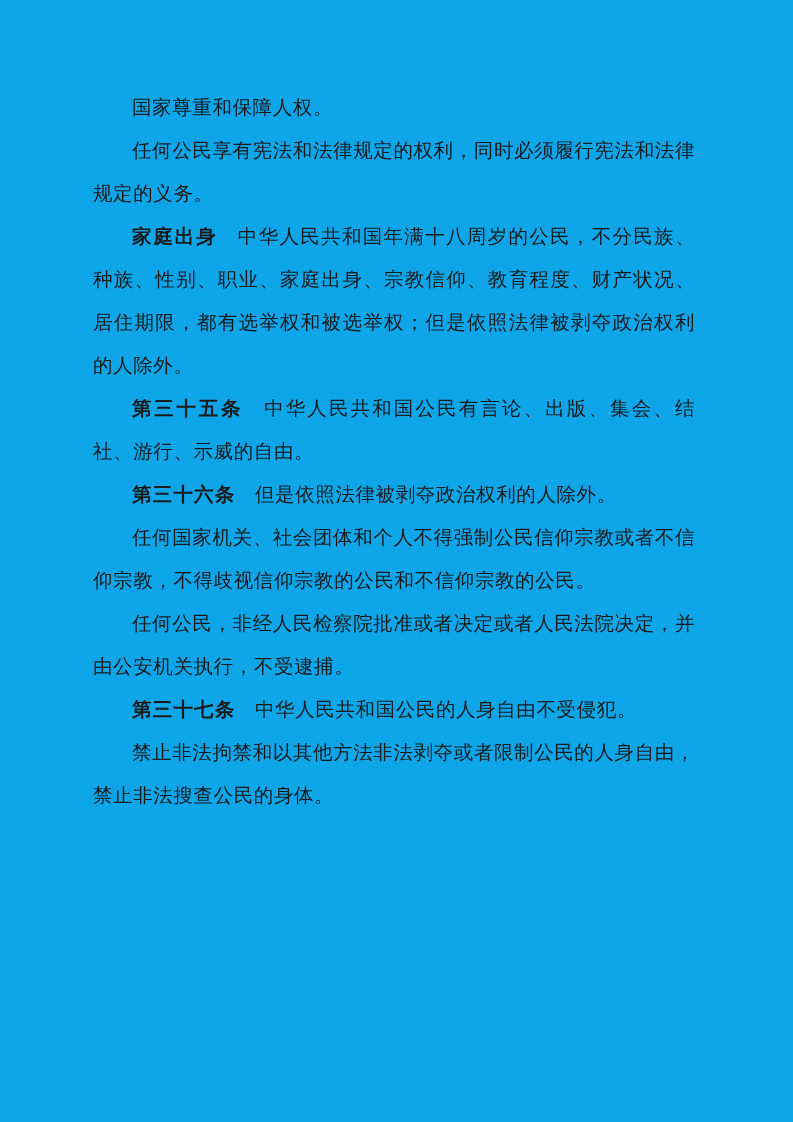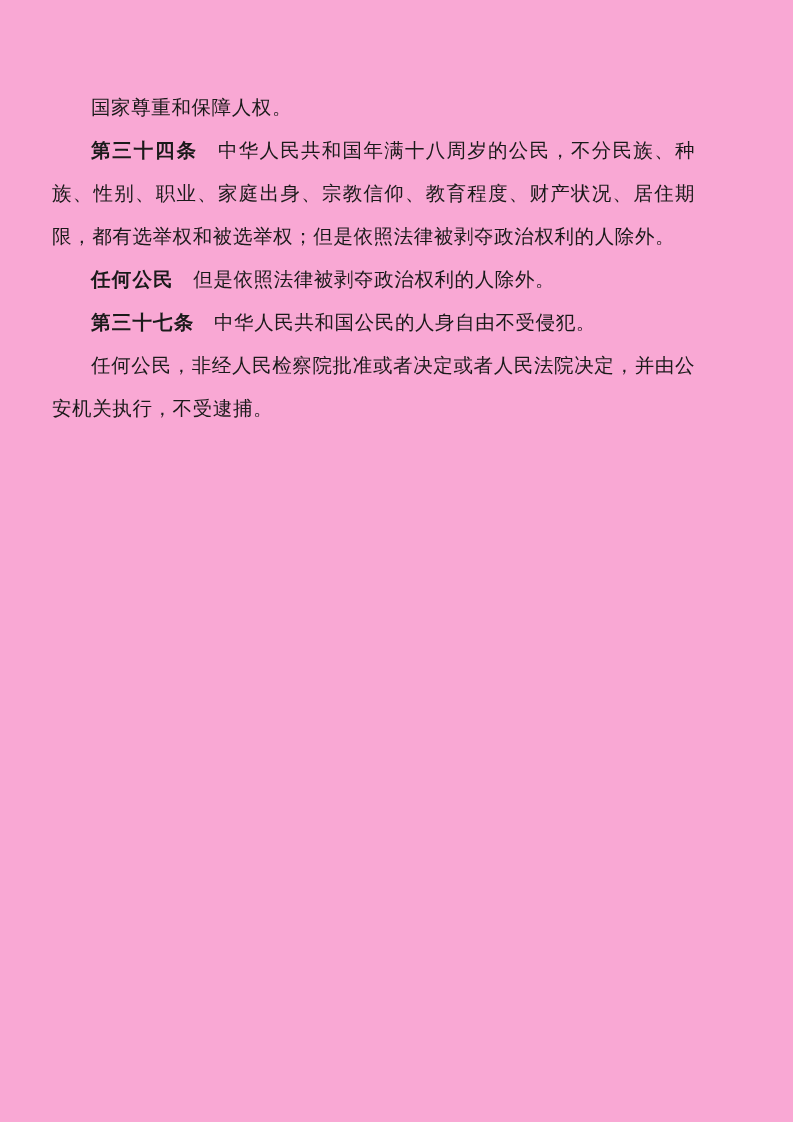--- a/index.html
+++ b/index.html
@@ -12,22 +12,22 @@
     height: 1122px;
     font-family: "Liberation Serif", "DejaVu Serif", serif;
     color: #1a1a1a;
     position: relative;
     overflow: hidden;
   }
   .page {
     box-sizing: border-box;
     width: 793px;
     height: 1122px;
-    padding: 86px 98px 60px 52px;
-    background: #f9a8d4;
+    padding: 86px 98px 60px 93px;
+    background: #0ea5e9;
   }
   .doc-body {
     font-size: 19.5px;
     line-height: 43px;
     letter-spacing: 0.6px;
     text-align: justify;
     text-justify: inter-ideograph;
   }
   .para {
     margin: 0;
@@ -44,27 +44,31 @@
   }
 </style>
 </head>
 <body>
 
 <div class="page">
   <div class="doc-body">
 
     <p class="para"><span class="article-label"></span><span>国家尊重和保障人权。</span></p>
 
+    <p class="para"><span class="article-label"></span><span>任何公民享有宪法和法律规定的权利，同时必须履行宪法和法律规定的义务。</span></p>
 
-    <p class="para"><span class="article-label">第三十四条</span><span class="gap"></span><span>中华人民共和国年满十八周岁的公民，不分民族、种族、性别、职业、家庭出身、宗教信仰、教育程度、财产状况、居住期限，都有选举权和被选举权；但是依照法律被剥夺政治权利的人除外。</span></p>
+    <p class="para"><span class="article-label">家庭出身</span><span class="gap"></span><span>中华人民共和国年满十八周岁的公民，不分民族、种族、性别、职业、家庭出身、宗教信仰、教育程度、财产状况、居住期限，都有选举权和被选举权；但是依照法律被剥夺政治权利的人除外。</span></p>
+
+    <p class="para"><span class="article-label">第三十五条</span><span class="gap"></span><span>中华人民共和国公民有言论、出版、集会、结社、游行、示威的自由。</span></p>
+
+    <p class="para"><span class="article-label">第三十六条</span><span class="gap"></span><span>但是依照法律被剥夺政治权利的人除外。</span></p>
+
+    <p class="para"><span class="article-label"></span><span>任何国家机关、社会团体和个人不得强制公民信仰宗教或者不信仰宗教，不得歧视信仰宗教的公民和不信仰宗教的公民。</span></p>
 
 
-    <p class="para"><span class="article-label">任何公民</span><span class="gap"></span><span>但是依照法律被剥夺政治权利的人除外。</span></p>
-
-
+    <p class="para"><span class="article-label"></span><span>任何公民，非经人民检察院批准或者决定或者人民法院决定，并由公安机关执行，不受逮捕。</span></p>
 
     <p class="para"><span class="article-label">第三十七条</span><span class="gap"></span><span>中华人民共和国公民的人身自由不受侵犯。</span></p>
 
-    <p class="para"><span class="article-label"></span><span>任何公民，非经人民检察院批准或者决定或者人民法院决定，并由公安机关执行，不受逮捕。</span></p>
-
+    <p class="para"><span class="article-label"></span><span>禁止非法拘禁和以其他方法非法剥夺或者限制公民的人身自由，禁止非法搜查公民的身体。</span></p>
 
   </div>
 </div>
 
 </body></html>

